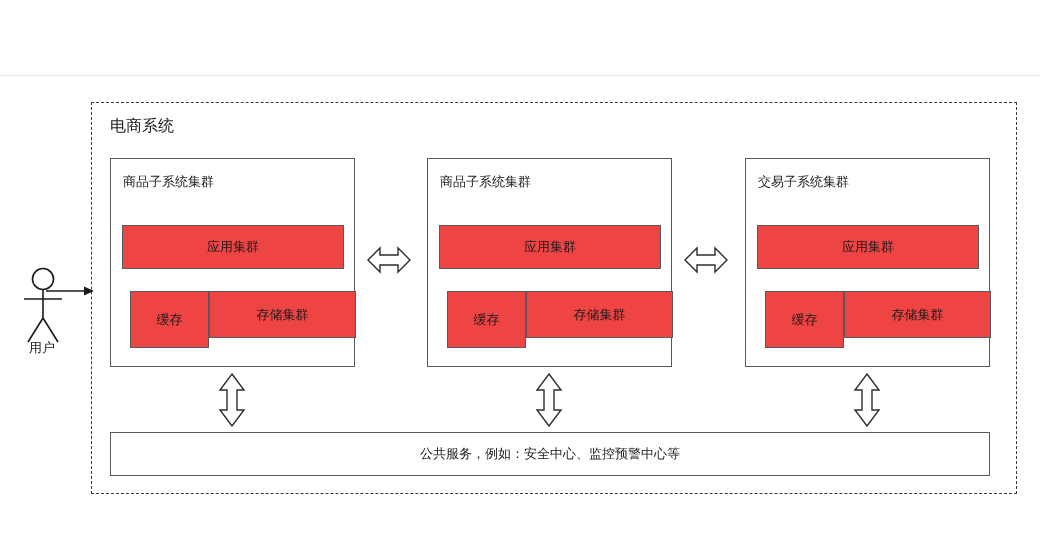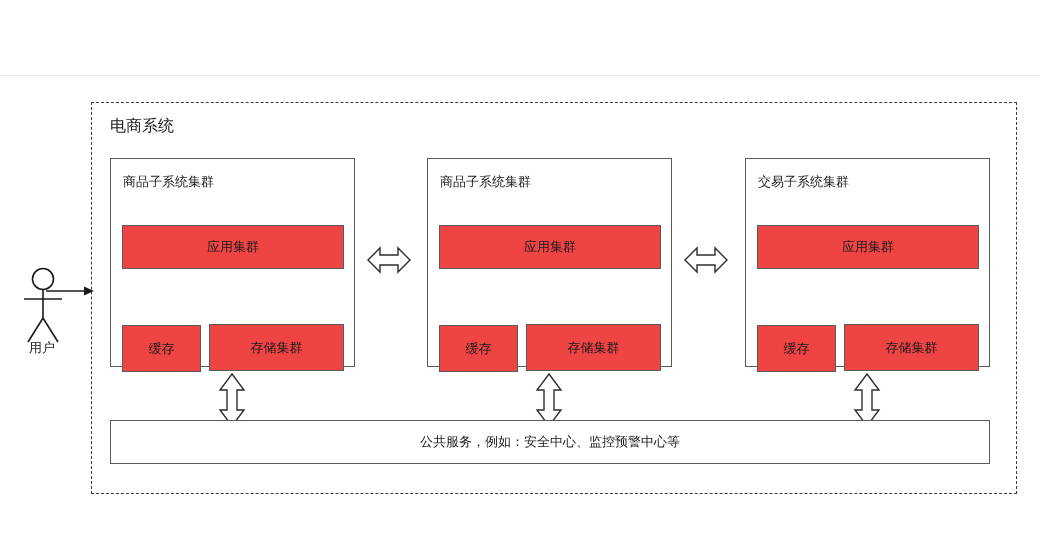--- a/index.html
+++ b/index.html
@@ -111,39 +111,37 @@
     color: #1b1b1b;
     white-space: nowrap;
   }
   .app-box {
     left: 11px;
     top: 66px;
     width: 222px;
     height: 44px;
   }
   .cache-box {
-    left: 11px;
+    left: 19px;
     top: 132px;
     width: 79px;
-    height: 47px;
-    margin-top: 34px;
+    height: 57px;
   }
   .storage-box {
     left: 98px;
     top: 132px;
-    width: 135px;
+    width: 147px;
     height: 47px;
-    margin-top: 33px;
   }
 
   
   .public-services {
     position: absolute;
     left: 110px;
-    top: 344px;
+    top: 356px;
     width: 880px;
     height: 44px;
     border: 1.3px solid #5a5a5a;
     box-sizing: border-box;
     background: #ffffff;
     display: flex;
     align-items: center;
     justify-content: center;
     font-size: 13px;
     line-height: 18px;

